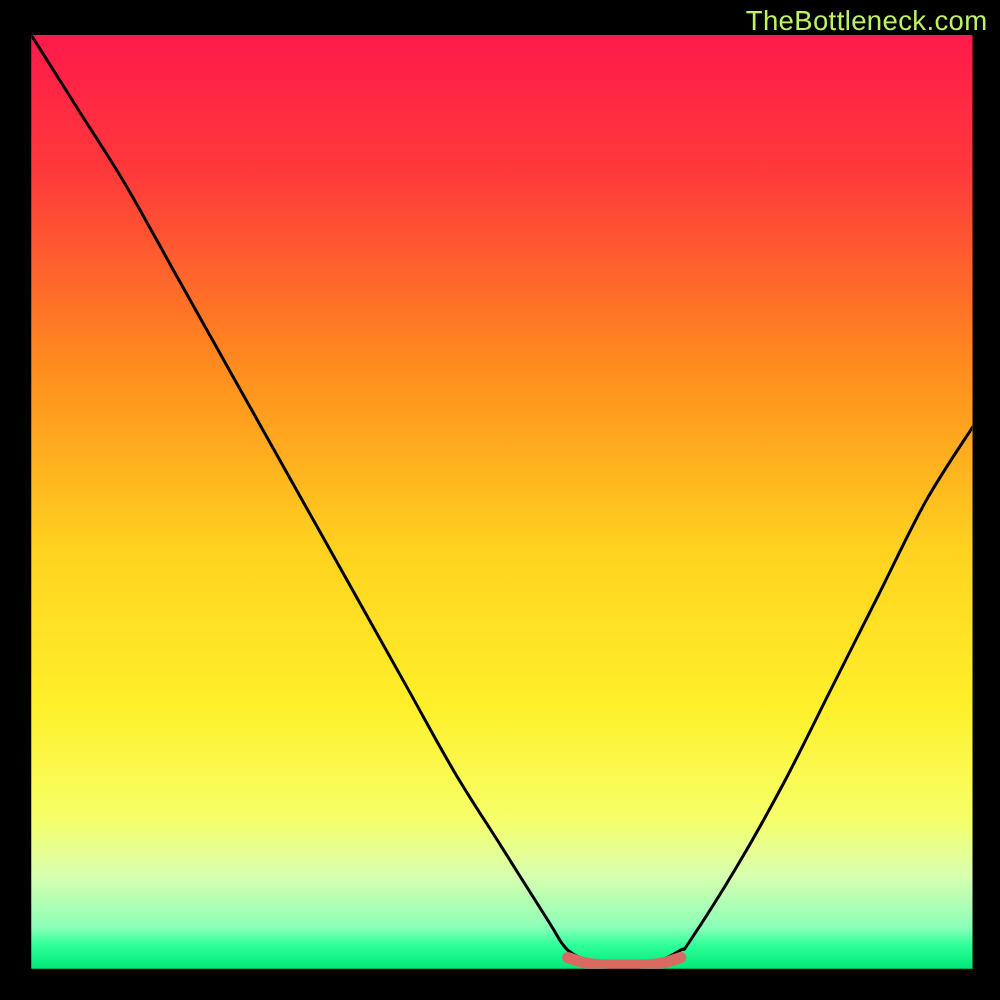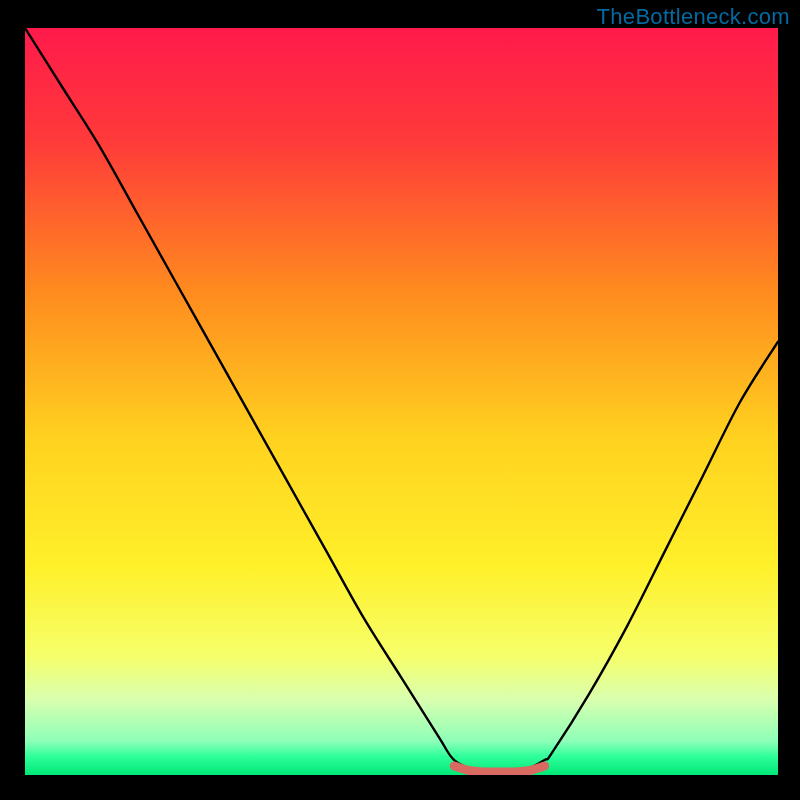--- a/index.html
+++ b/index.html
@@ -14,21 +14,21 @@
   .frame {
     position: relative;
     width: 800px;
     height: 800px;
     background: #000;
   }
   .watermark {
     position: absolute;
     top: 4px;
     right: 10px;
-    color: #0369a1;
+    color: #bef264;
     font-size: 22px;
     font-weight: 500;
     letter-spacing: 0.3px;
     z-index: 3;
     user-select: none;
   }
   svg {
     display: block;
   }
 </style>

